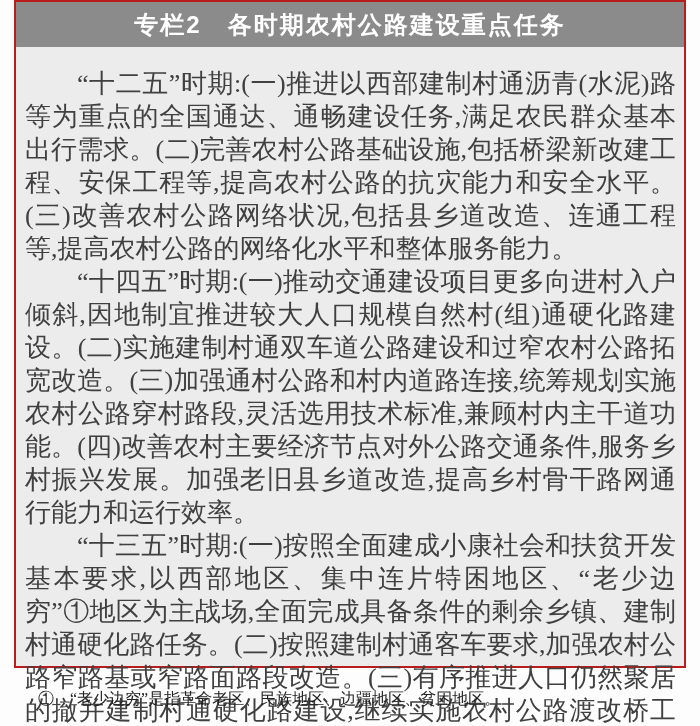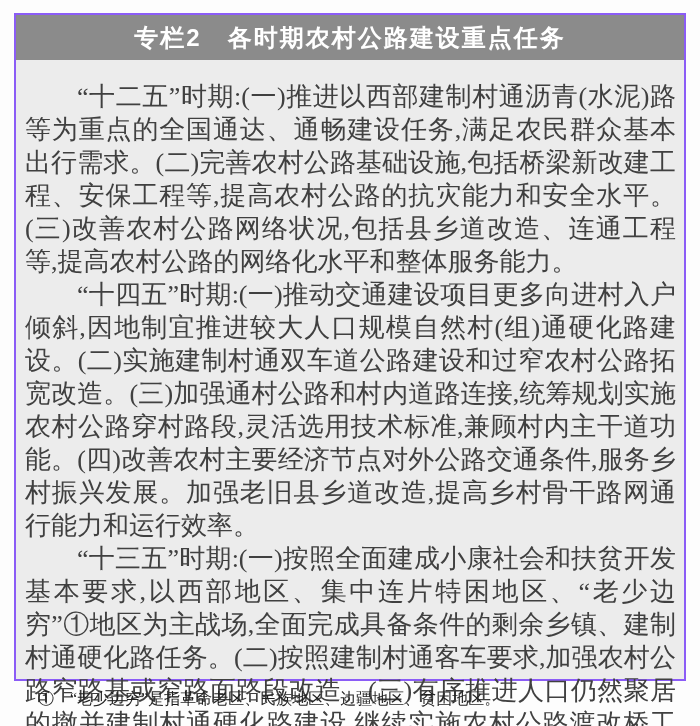--- a/index.html
+++ b/index.html
@@ -10,24 +10,24 @@
     width: 700px;
     height: 726px;
     background: #fdfdfd;
     position: relative;
     font-family: "Liberation Serif", "DejaVu Serif", serif;
     overflow: hidden;
   }
   .panel {
     position: absolute;
     left: 14px;
-    top: 13px;
+    top: 0;
     width: 668px;
     height: 664px;
-    border: 2px solid #8b5cf6;
+    border: 2px solid #b91c1c;
     background: #ececec;
   }
   .panel-header {
     height: 45px;
     background: #8b8b8b;
     display: flex;
     align-items: center;
     justify-content: center;
   }
   .panel-title {

